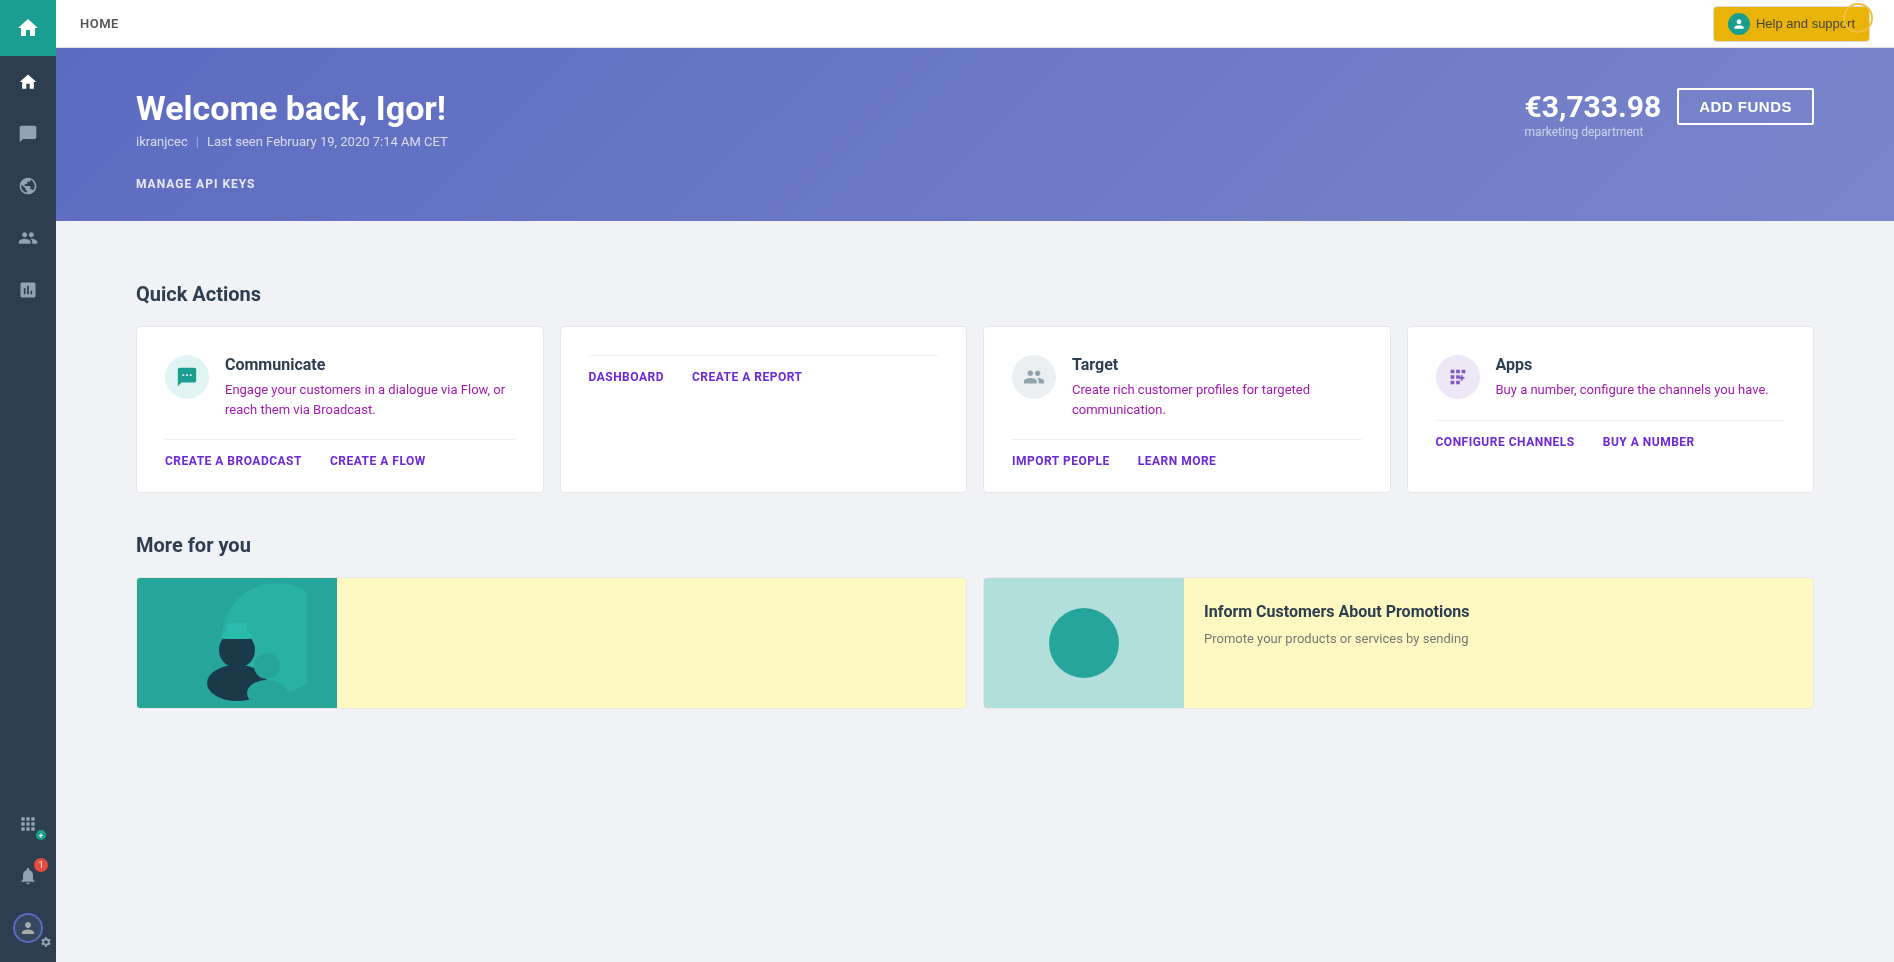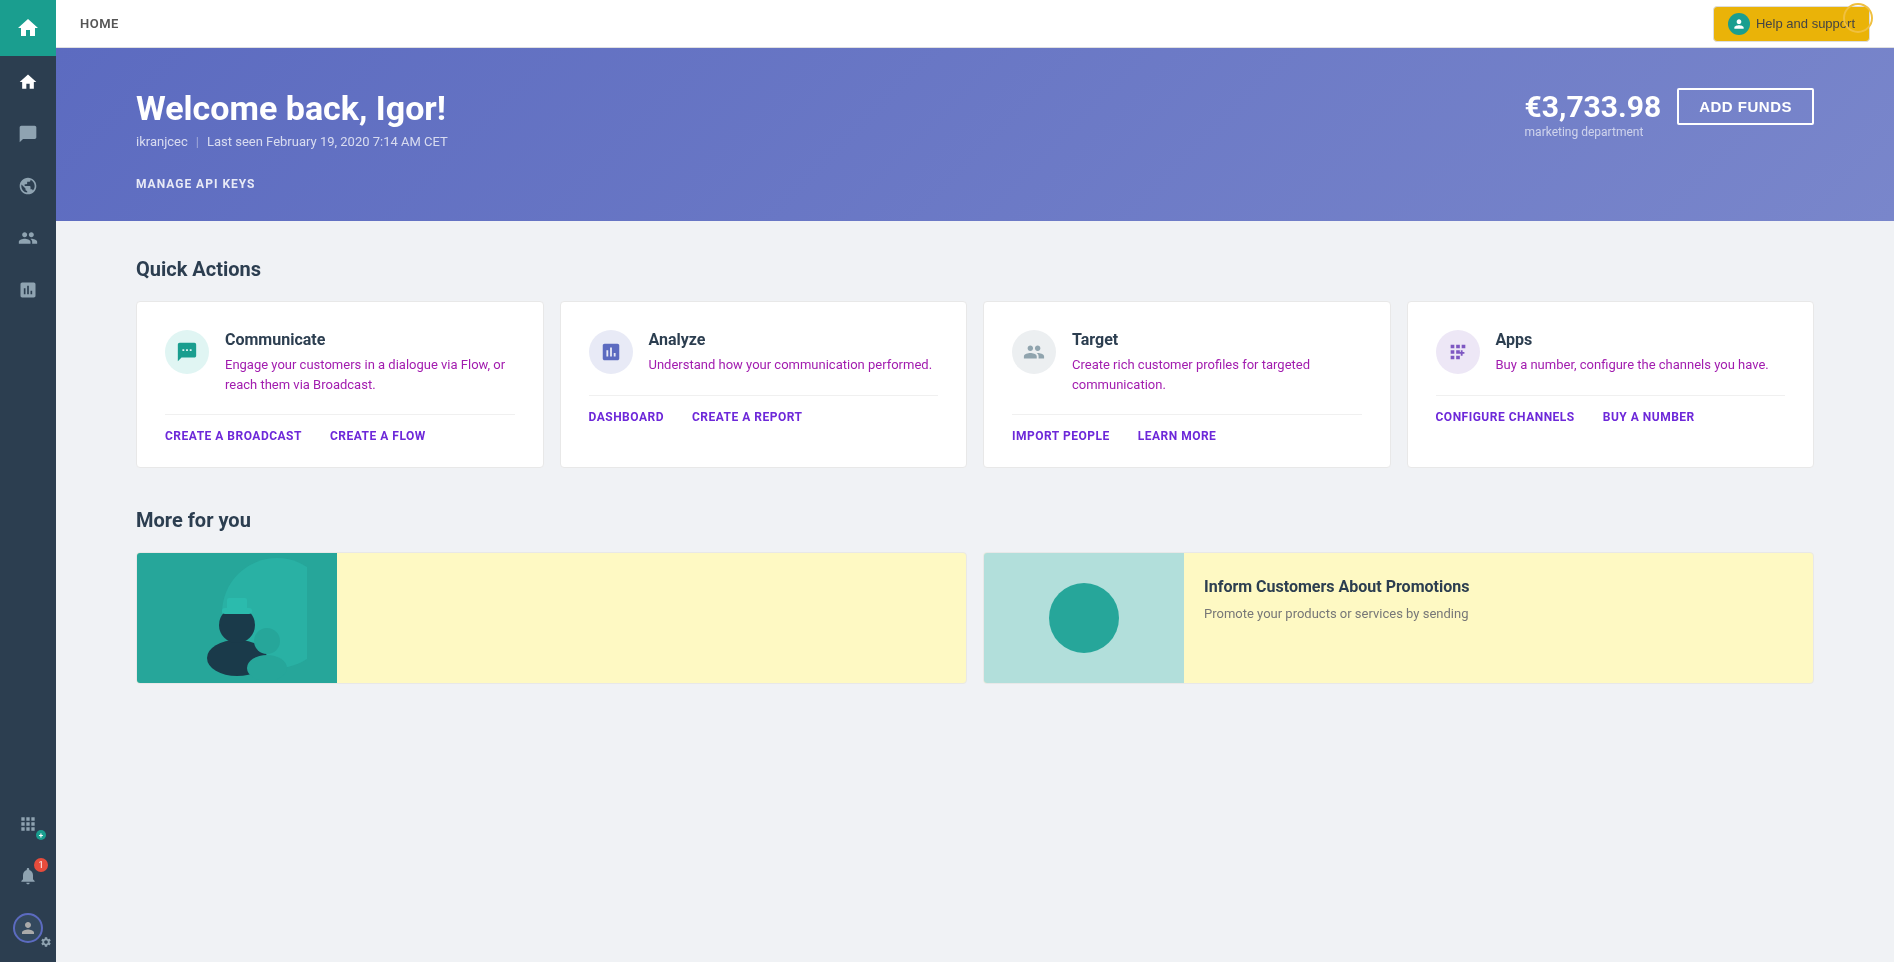--- a/index.html
+++ b/index.html
@@ -187,20 +187,21 @@
     
     .content {
       padding: 36px 80px 40px 80px;
       flex: 1;
     }
     .section-title {
       font-size: 20px;
       font-weight: 700;
       color: #2c3e50;
       margin-bottom: 20px;
+      margin-top: 25px;
     }
 
     
     .qa-grid {
       display: grid;
       grid-template-columns: 1fr 1fr 1fr 1fr;
       gap: 16px;
       margin-bottom: 40px;
     }
     .qa-card {
@@ -431,31 +432,20 @@
             <p>Engage your customers in a dialogue via Flow, or reach them via Broadcast.</p>
           </div>
         </div>
         <div class="qa-card-links">
           <a class="qa-link">CREATE A BROADCAST</a>
           <a class="qa-link">CREATE A FLOW</a>
         </div>
       </div>
 
       <div class="qa-card">
-        <div class="qa-card-header">
-          <div class="qa-icon blue">
-            <svg width="22" height="22" viewBox="0 0 24 24" fill="#5c6bc0">
-                <path d="M19 3H5c-1.1 0-2 .9-2 2v14c0 1.1.9 2 2 2h14c1.1 0 2-.9 2-2V5c0-1.1-.9-2-2-2zM9 17H7v-7h2v7zm4 0h-2V7h2v10zm4 0h-2v-4h2v4z"></path>
-              </svg>
-          </div>
-          <div class="qa-card-text">
-            <h3>Analyze</h3>
-            <p>Understand how your communication performed.</p>
-          </div>
-        </div>
         <div class="qa-card-links">
           <a class="qa-link">DASHBOARD</a>
           <a class="qa-link">CREATE A REPORT</a>
         </div>
       </div>
 
       <div class="qa-card">
         <div class="qa-card-header">
           <div class="qa-icon gray">
             <svg width="22" height="22" viewBox="0 0 24 24" fill="#90a4ae">

